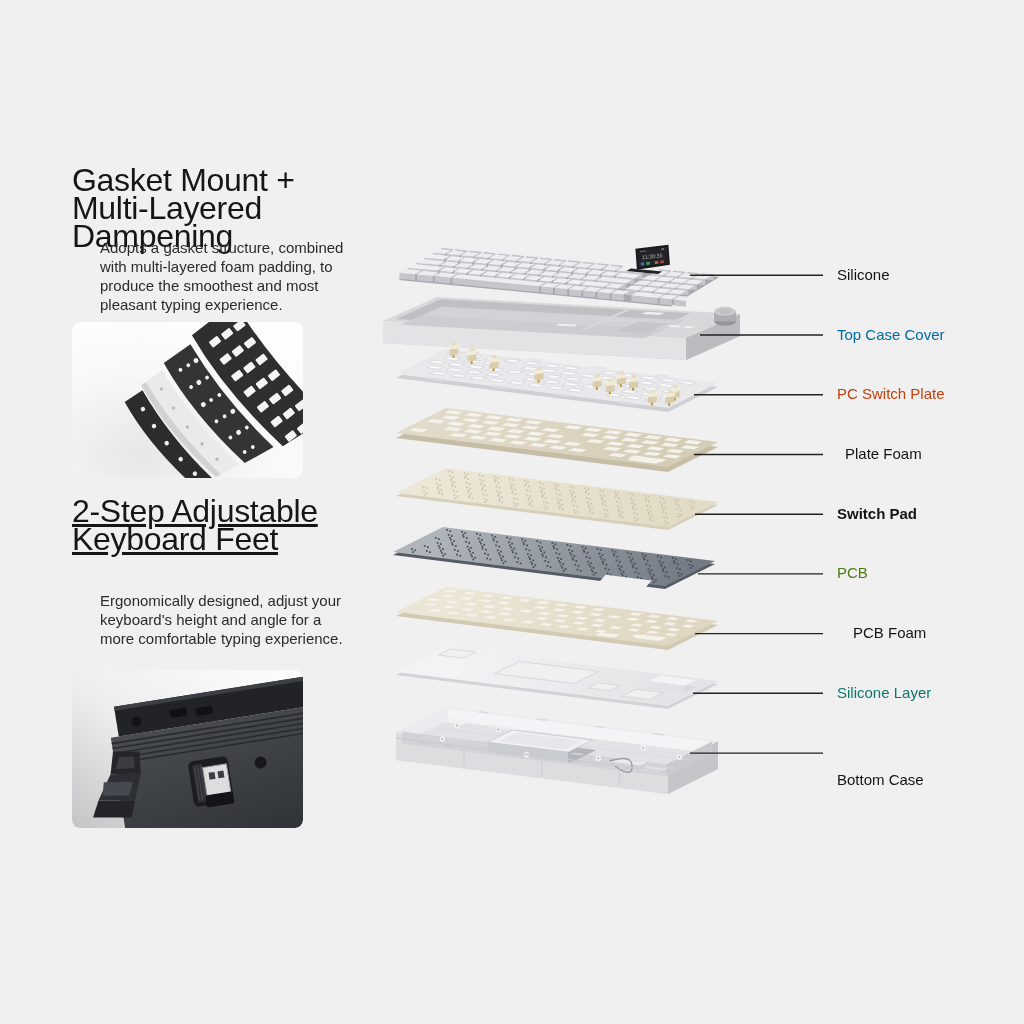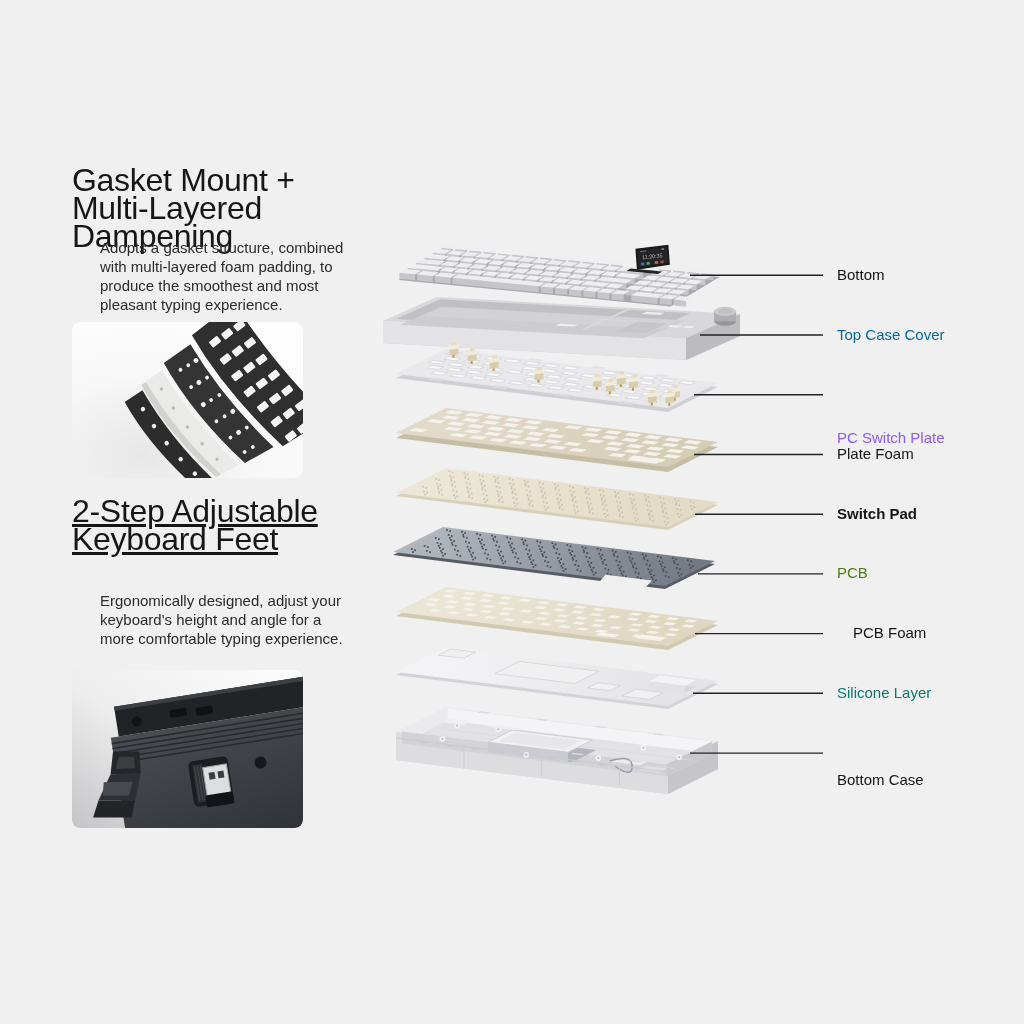--- a/index.html
+++ b/index.html
@@ -1714,24 +1714,24 @@
             <rect x="133" y="102" width="6" height="7" fill="#3b3d41"></rect>
             <rect x="142" y="102" width="6" height="7" fill="#3b3d41"></rect>
             <rect x="126" y="124" width="28" height="12" rx="2" fill="#131417"></rect>
           </g>
         </g>
       </svg>
     </figure>
   </section>
 
   <div>
-    <div class="layer-label" style="top: 265.8px; color: rgb(20, 20, 20);">Bottom</div>
+    <div class="layer-label" style="top: 265.8px; color: rgb(20, 20, 20);">Silicone</div>
     <div class="layer-label" style="top: 325.5px; color: #0369a1;">Top Case Cover</div>
-    <div class="layer-label" style="top: 385.2px; color: #8b5cf6; margin-top: 44px;">PC Switch Plate</div>
-    <div class="layer-label" style="top: 445px; color: rgb(20, 20, 20);">Plate Foam</div>
+    <div class="layer-label" style="top: 385.2px; color: #c2410c;">PC Switch Plate</div>
+    <div class="layer-label" style="top: 445px; color: rgb(20, 20, 20); margin-left: 8px;">Plate Foam</div>
     <div class="layer-label" style="top: 504.7px; color: rgb(20, 20, 20); font-weight: bold;">Switch Pad</div>
     <div class="layer-label" style="top: 564.4px; color: #4d7c0f;">PCB</div>
     <div class="layer-label" style="top: 624.1px; color: rgb(20, 20, 20); margin-left: 16px;">PCB Foam</div>
     <div class="layer-label" style="top: 683.8px; color: #0f766e;">Silicone Layer</div>
     <div class="layer-label" style="top: 743.6px; color: rgb(20, 20, 20); margin-top: 27px;">Bottom Case</div>
   </div>
 
 </div>
 
 </body></html>

